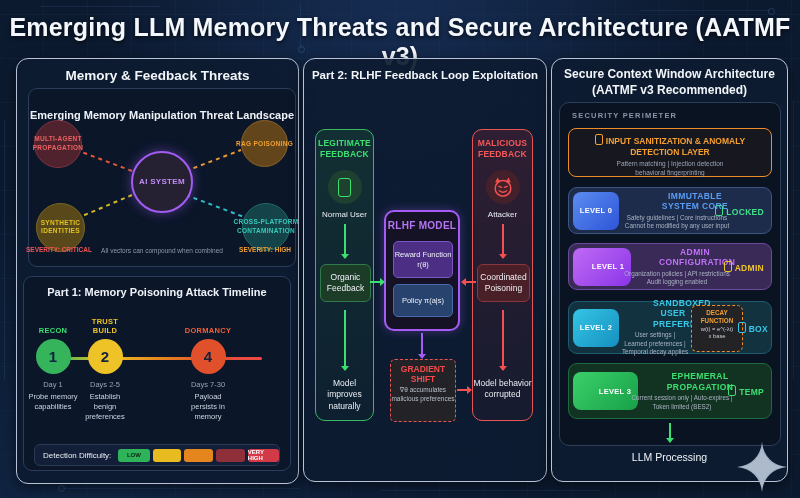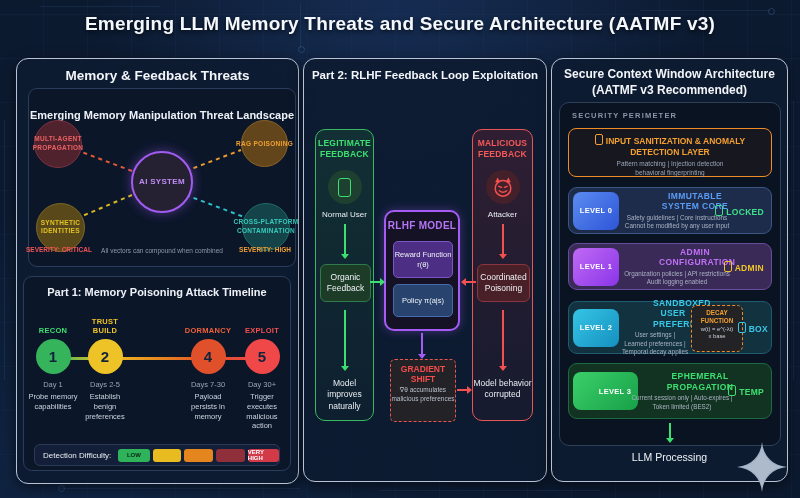--- a/index.html
+++ b/index.html
@@ -11,21 +11,21 @@
       radial-gradient(ellipse at 10% 110%, rgba(25,60,110,.35), transparent 45%),
       repeating-linear-gradient(0deg, transparent 0 43px, rgba(70,130,200,.05) 43px 44px),
       repeating-linear-gradient(90deg, transparent 0 43px, rgba(70,130,200,.05) 43px 44px),
       #0c1a30;
     color:#e8edf4;
   }
   .trace{position:absolute;background:rgba(90,150,220,.12);pointer-events:none;}
   .dot{position:absolute;width:5px;height:5px;border:1px solid rgba(90,150,220,.25);border-radius:50%;}
   .main-title{
     position:absolute;top:13px;left:0;width:100%;text-align:center;
-    font-size:19px;font-weight:700;color:#f4f7fb;letter-spacing:.2px;
+    font-size:25px;font-weight:700;color:#f4f7fb;letter-spacing:.2px;
     text-shadow:0 2px 4px rgba(0,0,0,.65);
   }
   .panel{
     position:absolute;top:58px;height:422px;
     background:rgba(13,27,49,.92);
     border:1.5px solid #b9c3d5;border-radius:12px;
     box-shadow:0 4px 14px rgba(0,0,0,.5);
   }
   .p-left{left:16px;width:281px;height:424px;}
   .p-mid{left:303px;width:242px;}
@@ -117,21 +117,21 @@
   .lvl .badge{position:absolute;left:4px;top:50%;transform:translateY(-50%);width:46px;height:38px;border-radius:8px;display:flex;align-items:center;justify-content:center;font-size:7.5px;font-weight:700;color:#fff;letter-spacing:.3px;}
   .lvl-content{position:absolute;left:54px;top:50%;transform:translateY(-50%);text-align:center;}
   .lvl-title{font-size:8.5px;font-weight:700;letter-spacing:.4px;line-height:1.25;margin-left:36px;}
   .lvl-desc{margin-top:2px;font-size:6.3px;line-height:1.35;color:#a9b2c2;}
   .tag{position:absolute;right:7px;top:50%;transform:translateY(-50%);font-size:8.5px;font-weight:700;letter-spacing:.3px;white-space:nowrap;}
   .tofu{display:inline-block;width:6px;height:9px;border:1px solid currentColor;border-radius:2px;margin-right:3px;vertical-align:-1px;}
   .lv0{top:84px;height:47px;background:#1d2c4a;border:1px solid #3c5684;}
   .lv0 .badge{background:linear-gradient(135deg,#5b8cf0,#2e55d8);}
   .lv0 .lvl-title{color:#5b9cf5;} .lv0 .lvl-content{width:108px;} .lv0 .tag{color:#3ee08a;}
   .lv1{top:140px;height:47px;background:#3a2a58;border:1px solid #6a4a9a;}
-  .lv1 .badge{background:linear-gradient(135deg,#c06af5,#8a35e8);}
+  .lv1 .badge{background:linear-gradient(135deg,#c06af5,#8a35e8);padding-left:12px;}
   .lv1 .lvl-title{color:#c070f5;} .lv1 .lvl-content{width:108px;} .lv1 .tag{color:#f0c428;}
   .lv2{top:198px;height:53px;background:#123240;border:1px solid #1e5a70;}
   .lv2 .badge{background:linear-gradient(135deg,#35c5e5,#1590c0);}
   .lv2 .lvl-title{color:#38c8e8;} .lv2 .lvl-content{left:48px;width:76px;} .lv2 .tag{color:#38c8e8;}
   .lv3{top:260px;height:56px;background:#123322;border:1px solid #1e6a40;}
   .lv3 .badge{background:linear-gradient(135deg,#3ad06a,#18a048);padding-left:19px;}
   .lv3 .lvl-title{color:#3ce070;} .lv3 .lvl-content{width:118px;} .lv3 .tag{color:#3ce070;}
   .decay{position:absolute;left:122px;top:3px;width:52px;height:47px;background:#232326;border:1.5px dashed #f08c28;border-radius:6px;box-sizing:border-box;text-align:center;}
   .decay-title{margin-top:3px;font-size:6.3px;font-weight:700;color:#f5a030;line-height:1.25;}
   .decay-f{margin-top:1px;font-size:5.8px;line-height:1.3;color:#c7cdd8;}
@@ -206,26 +206,20 @@
         <div class="step-circle">2</div>
         <div class="step-day">Days 2-5</div>
         <div class="step-desc">Establish benign preferences</div>
       </div>
       <div class="step s4" style="left:158px;">
         <div class="step-label">DORMANCY</div>
         <div class="step-circle">4</div>
         <div class="step-day">Days 7-30</div>
         <div class="step-desc">Payload persists in memory</div>
       </div>
-      <div class="step s5" style="left:212px;">
-        <div class="step-label">EXPLOIT</div>
-        <div class="step-circle">5</div>
-        <div class="step-day">Day 30+</div>
-        <div class="step-desc">Trigger executes malicious action</div>
-      </div>
 
       <div class="diff-bar">
         <span class="diff-label">Detection Difficulty:</span>
         <span class="pill pl1">LOW</span>
         <span class="pill pl2"></span>
         <span class="pill pl3"></span>
         <span class="pill pl4"></span>
         <span class="pill pl5">VERY HIGH</span>
       </div>
     </div>

